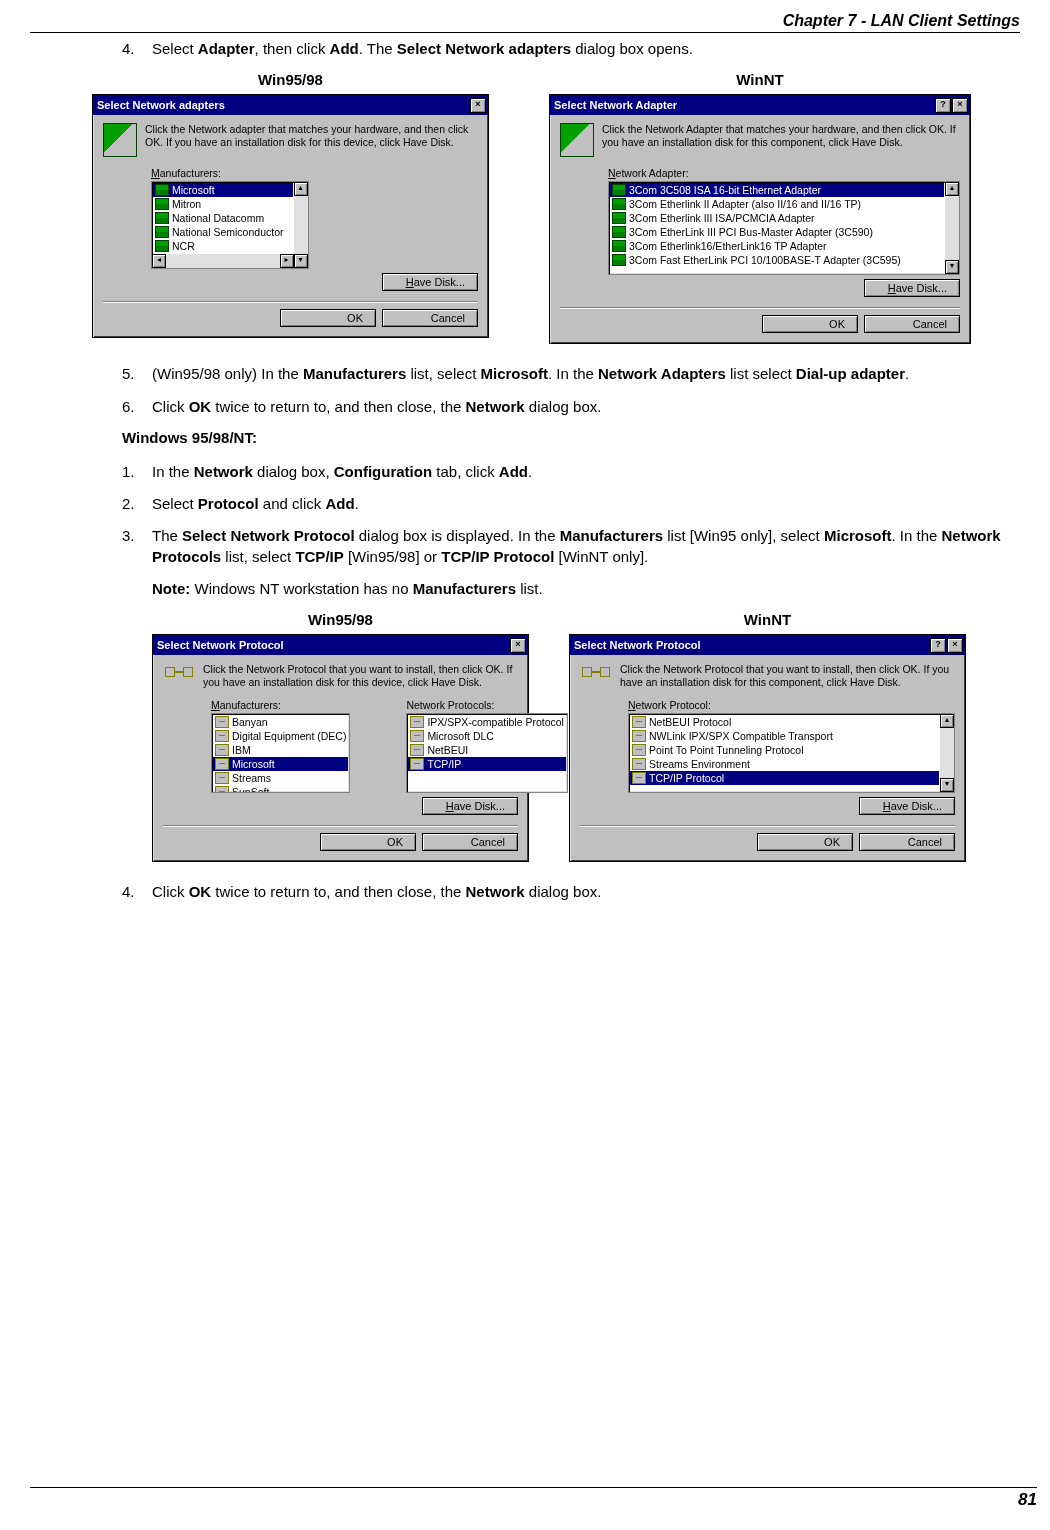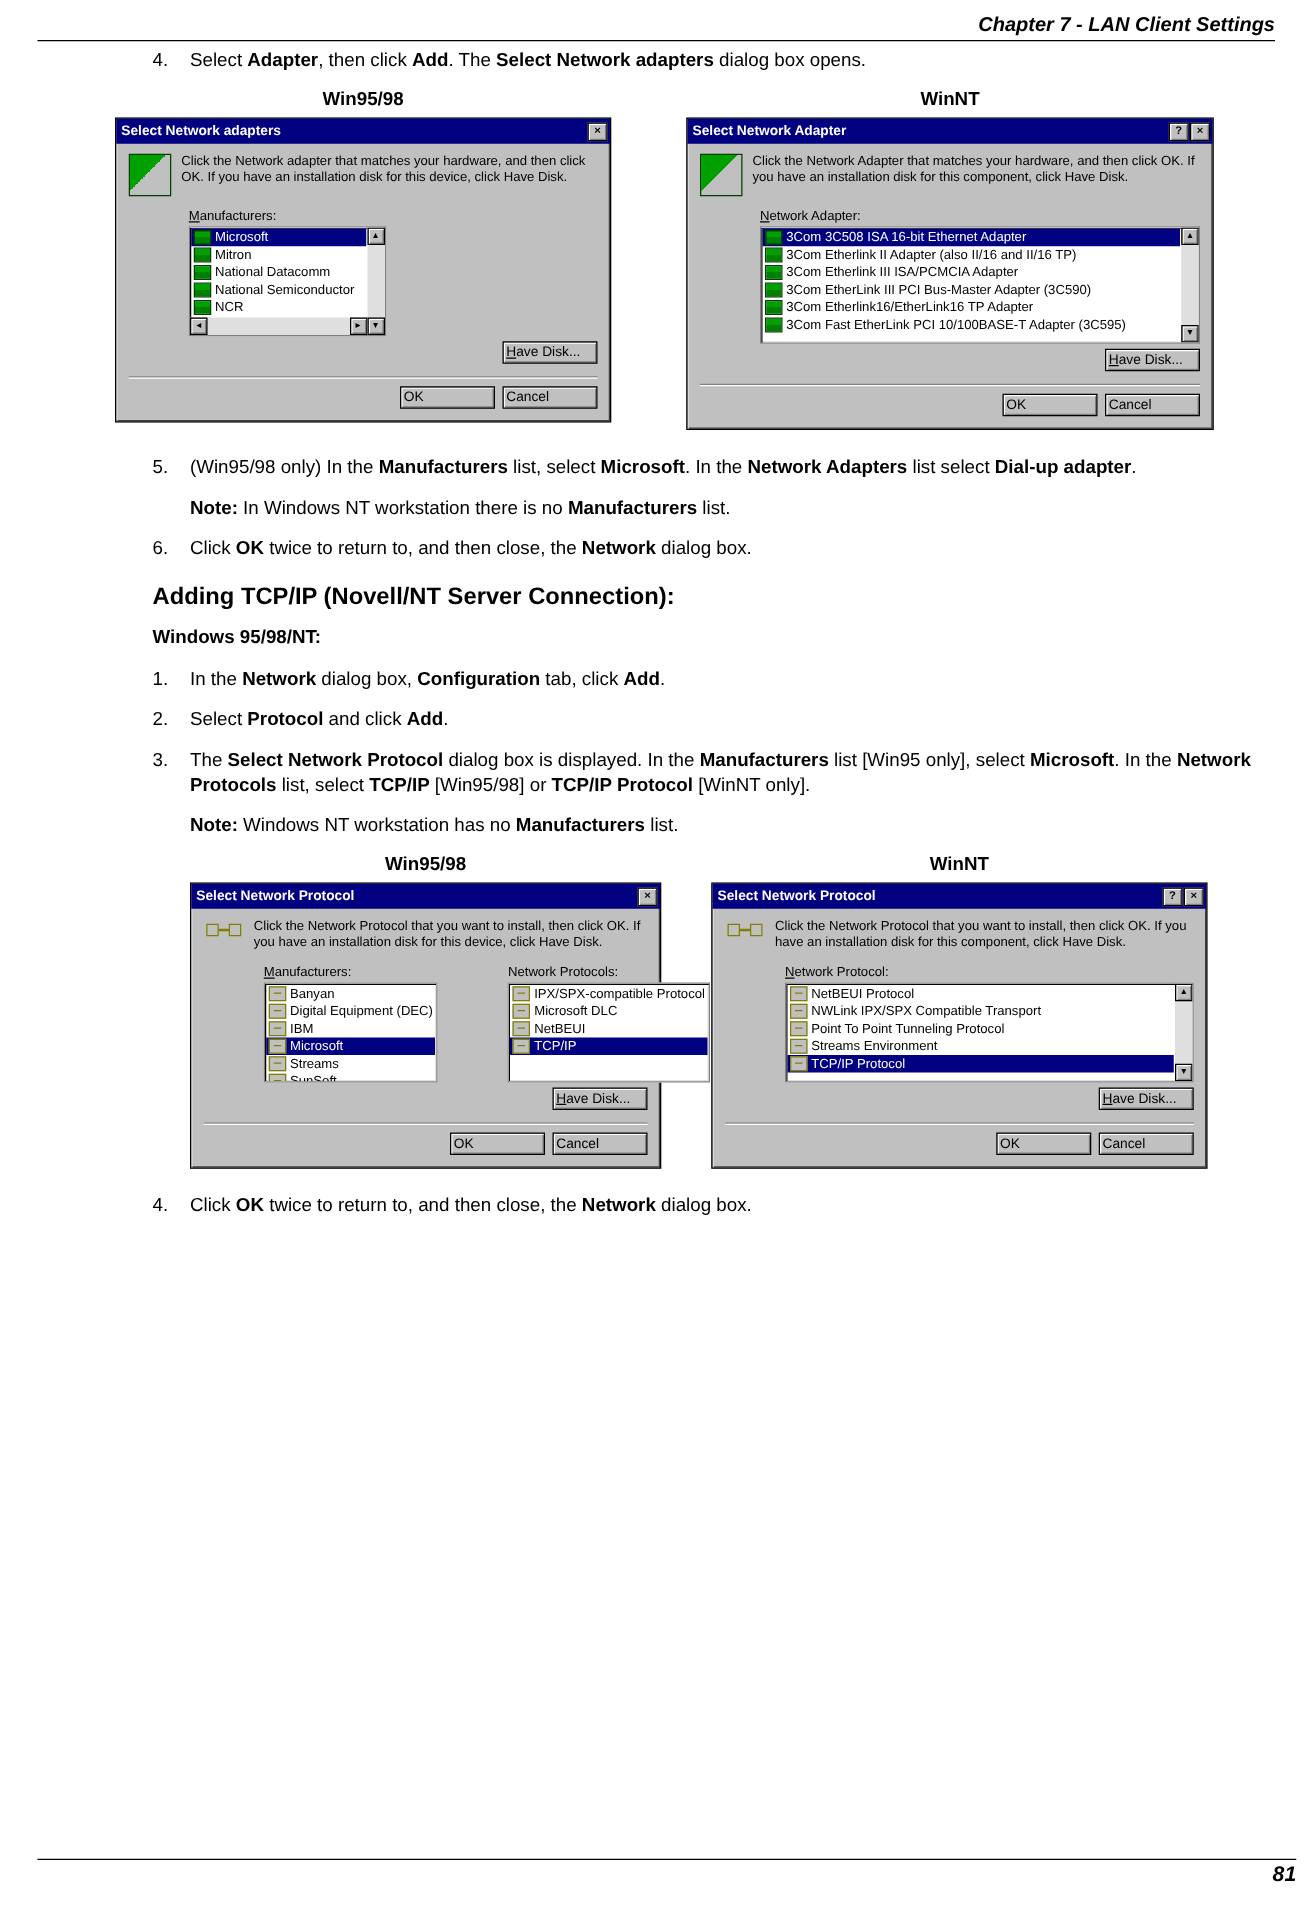--- a/index.html
+++ b/index.html
@@ -250,23 +250,23 @@
     content:"";
     position:absolute;
     left:3px; top:4px;
     width:6px; height:1px;
     background:#808000;
   }
   .btn {
     background: #c0c0c0;
     border: 1px solid #000;
     box-shadow: inset 1px 1px #fff, inset -1px -1px #808080;
-    padding: 2px 2px;
+    padding: 2px 12px;
     font-size: 11px;
-    text-align: left;
+    text-align: right;
     min-width: 70px;
   }
   .btn-row {
     display: flex;
     justify-content: flex-end;
     gap: 6px;
     margin-top: 6px;
   }
   .btn-row.havedisk {
     margin-top: 4px;
@@ -446,33 +446,29 @@
     </div>
 
     <ol class="custom">
       <li>
         <span class="num">5.</span>
         <span class="txt">
           <span>(Win95/98 only) In the </span><b>Manufacturers</b><span> list, select </span><b>Microsoft</b><span>. In the </span><b>Network Adapters</b><span> list select </span><b>Dial-up adapter</b><span>.</span>
         </span>
       </li>
     </ol>
-    <div class="note">
-      <b>Note:</b><span> In Windows NT workstation there is no </span><b>Manufacturers</b><span> list.</span>
-    </div>
     <ol class="custom">
       <li>
         <span class="num">6.</span>
         <span class="txt">
           <span>Click </span><b>OK</b><span> twice to return to, and then close, the </span><b>Network</b><span> dialog box.</span>
         </span>
       </li>
     </ol>
 
-    <div class="section-heading">Adding TCP/IP (Novell/NT Server Connection):</div>
     <div class="sub-heading">Windows 95/98/NT:</div>
 
     <ol class="custom">
       <li>
         <span class="num">1.</span>
         <span class="txt">
           <span>In the </span><b>Network</b><span> dialog box, </span><b>Configuration</b><span> tab, click </span><b>Add</b><span>.</span>
         </span>
       </li>
       <li>

